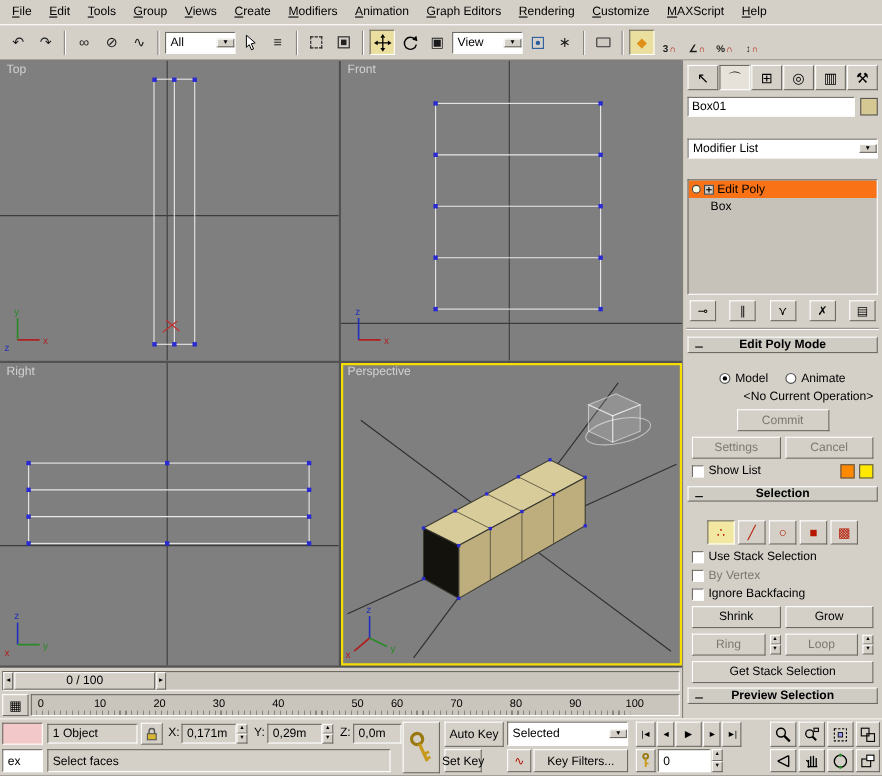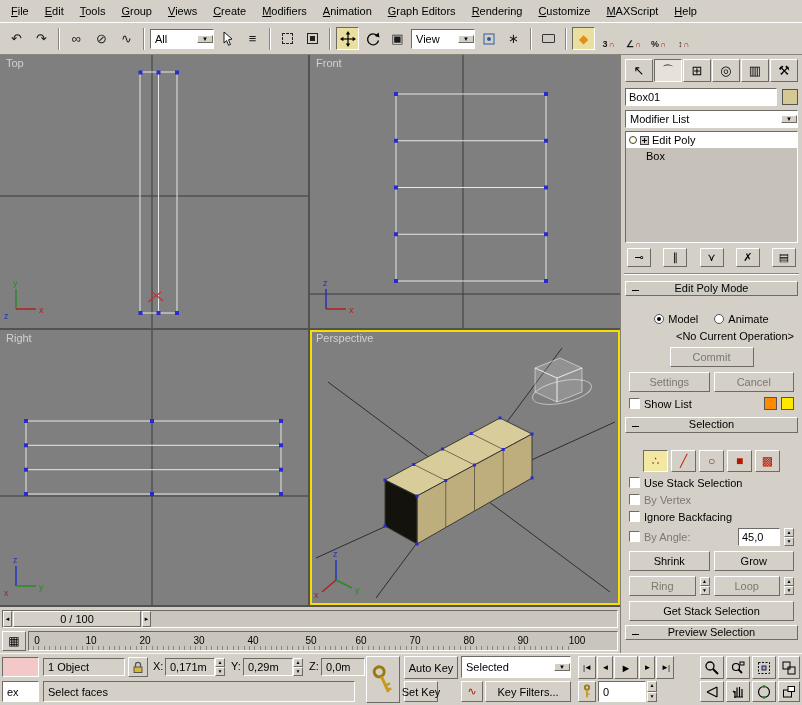--- a/index.html
+++ b/index.html
@@ -52,30 +52,30 @@
 .cmd{width:182px;background:#d4d0c8;border-left:1px solid #848078;display:flex;flex-direction:column;padding:2px 3px 0;overflow:hidden}
 .cp-tabs{display:flex;gap:1px;padding:2px 1px 4px}
 .cp-tab{width:28px;height:23px;display:flex;align-items:center;justify-content:center;font-size:13px;background:#d4d0c8;border:1px solid;border-color:#fff #6e6b64 #6e6b64 #fff}
 .cp-tab.pressed{background:#e6e2da;border-color:#6e6b64 #fff #fff #6e6b64}
 .name-row{display:flex;gap:5px;align-items:center;margin:2px 1px 4px}
 .f{border:1px solid;border-color:#6e6b64 #fff #fff #6e6b64;background:#d4d0c8;padding:2px 3px;height:18px;white-space:nowrap;overflow:hidden}
 .f.white{background:#fff}
 .swatch{width:16px;height:16px;border:1px solid #555}
 .stack{height:126px;margin:3px 1px;border:1px solid;border-color:#6e6b64 #fff #fff #6e6b64;background:#c6c2ba;overflow:hidden}
 .stack-row{height:16px;display:flex;align-items:center;gap:3px;padding:0 3px}
-.stack-row.active{background:#ffffff}
+.stack-row.active{background:#f97316}
 .stack-row.indent{padding-left:20px}
 .bulb{width:8px;height:8px;border-radius:50%;background:#fffce0;border:1px solid #444}
 .plusbox{width:9px;height:9px;border:1px solid #444;position:relative;background:#d4d0c8}
 .plusbox::before{content:"";position:absolute;left:1px;right:1px;top:3px;height:1px;background:#000}
 .plusbox::after{content:"";position:absolute;top:1px;bottom:1px;left:3px;width:1px;background:#000}
 .stack-tools{display:flex;justify-content:space-between;padding:2px 3px 3px}
 .stool{width:24px;height:19px;display:flex;align-items:center;justify-content:center;font-size:11px;background:#d4d0c8;border:1px solid;border-color:#fff #6e6b64 #6e6b64 #fff}
 .divider{height:2px;border-top:1px solid #8a867e;border-bottom:1px solid #fff;margin:3px 0}
-.roll-h{height:17px;margin:3px 1px 13px;display:flex;align-items:flex-start;justify-content:center;font-weight:normal;position:relative;background:#cfccc4;border:1px solid;border-color:#fff #6e6b64 #6e6b64 #fff}
+.roll-h{height:17px;margin:3px 1px 13px;display:flex;align-items:flex-start;justify-content:center;font-weight:bold;position:relative;background:#cfccc4;border:1px solid;border-color:#fff #6e6b64 #6e6b64 #fff}
 .roll-h .minus{position:absolute;left:6px;top:8px;width:7px;height:1px;background:#000}
 .roll-b{padding:4px 5px;display:flex;flex-direction:column;gap:5px}
 .row{display:flex;align-items:center;gap:4px}
 .row.center{justify-content:center}
 .btn{height:20px;display:flex;align-items:center;justify-content:center;background:#d4d0c8;border:1px solid;border-color:#fff #6e6b64 #6e6b64 #fff;padding:0 6px}
 .dis{color:#7c7870}
 .cb{width:11px;height:11px;background:#fff;border:1px solid;border-color:#6e6b64 #fff #fff #6e6b64;flex:none}
 .radio{width:10px;height:10px;border-radius:50%;background:#fff;border:1px solid #555;position:relative;flex:none}
 .radio.sel::after{content:"";position:absolute;inset:2px;border-radius:50%;background:#000}
 .opline{text-align:right}
@@ -375,21 +375,21 @@
       </div>
 
       <div class="ruler-row">
         <span class="mcebtn">▦</span>
         <div class="ruler">
           <span class="tick" style="left:8px">0</span>
           <span class="tick" style="left:62px">10</span>
           <span class="tick" style="left:116px">20</span>
           <span class="tick" style="left:170px">30</span>
           <span class="tick" style="left:224px">40</span>
-          <span class="tick" style="left:282px">50</span>
+          <span class="tick" style="left:296px">50</span>
           <span class="tick" style="left:332px">60</span>
           <span class="tick" style="left:386px">70</span>
           <span class="tick" style="left:440px">80</span>
           <span class="tick" style="left:494px">90</span>
           <span class="tick" style="left:548px">100</span>
         </div>
       </div>
     </div>
 
     <div class="cmd">
@@ -412,21 +412,21 @@
         <span class="cp-tab">
             <span>⚒</span>
           </span>
       </div>
 
       <div class="name-row">
         <div class="f white" style="flex:1">Box01</div>
         <span class="swatch" style="background: rgb(214, 200, 147);"></span>
       </div>
 
-      <div class="combo" style="margin:0 1px">
+      <div class="combo" style="margin:16px 1px">
         <span class="val">Modifier List</span>
         <span class="drop">▼</span>
       </div>
 
       <div class="stack">
         <div class="stack-row active">
           <span class="bulb"></span>
           <span class="plusbox"></span>
           <span>Edit Poly</span>
         </div>
@@ -501,29 +501,20 @@
         </div>
         <div class="row">
           <span class="cb"></span>
           <span class="dis">By Vertex</span>
         </div>
         <div class="row">
           <span class="cb"></span>
           <span>Ignore Backfacing</span>
         </div>
         <div class="row">
-          <span class="cb"></span>
-          <span class="dis" style="flex:1">By Angle:</span>
-          <span class="f white" style="width:42px">45,0</span>
-          <span class="spin">
-              <i>▲</i>
-              <i>▼</i>
-            </span>
-        </div>
-        <div class="row">
           <span class="btn" style="flex:1">Shrink</span>
           <span class="btn" style="flex:1">Grow</span>
         </div>
         <div class="row">
           <span class="btn dis" style="flex:1">Ring</span>
           <span class="spin">
               <i>▲</i>
               <i>▼</i>
             </span>
           <span class="btn dis" style="flex:1">Loop</span>

